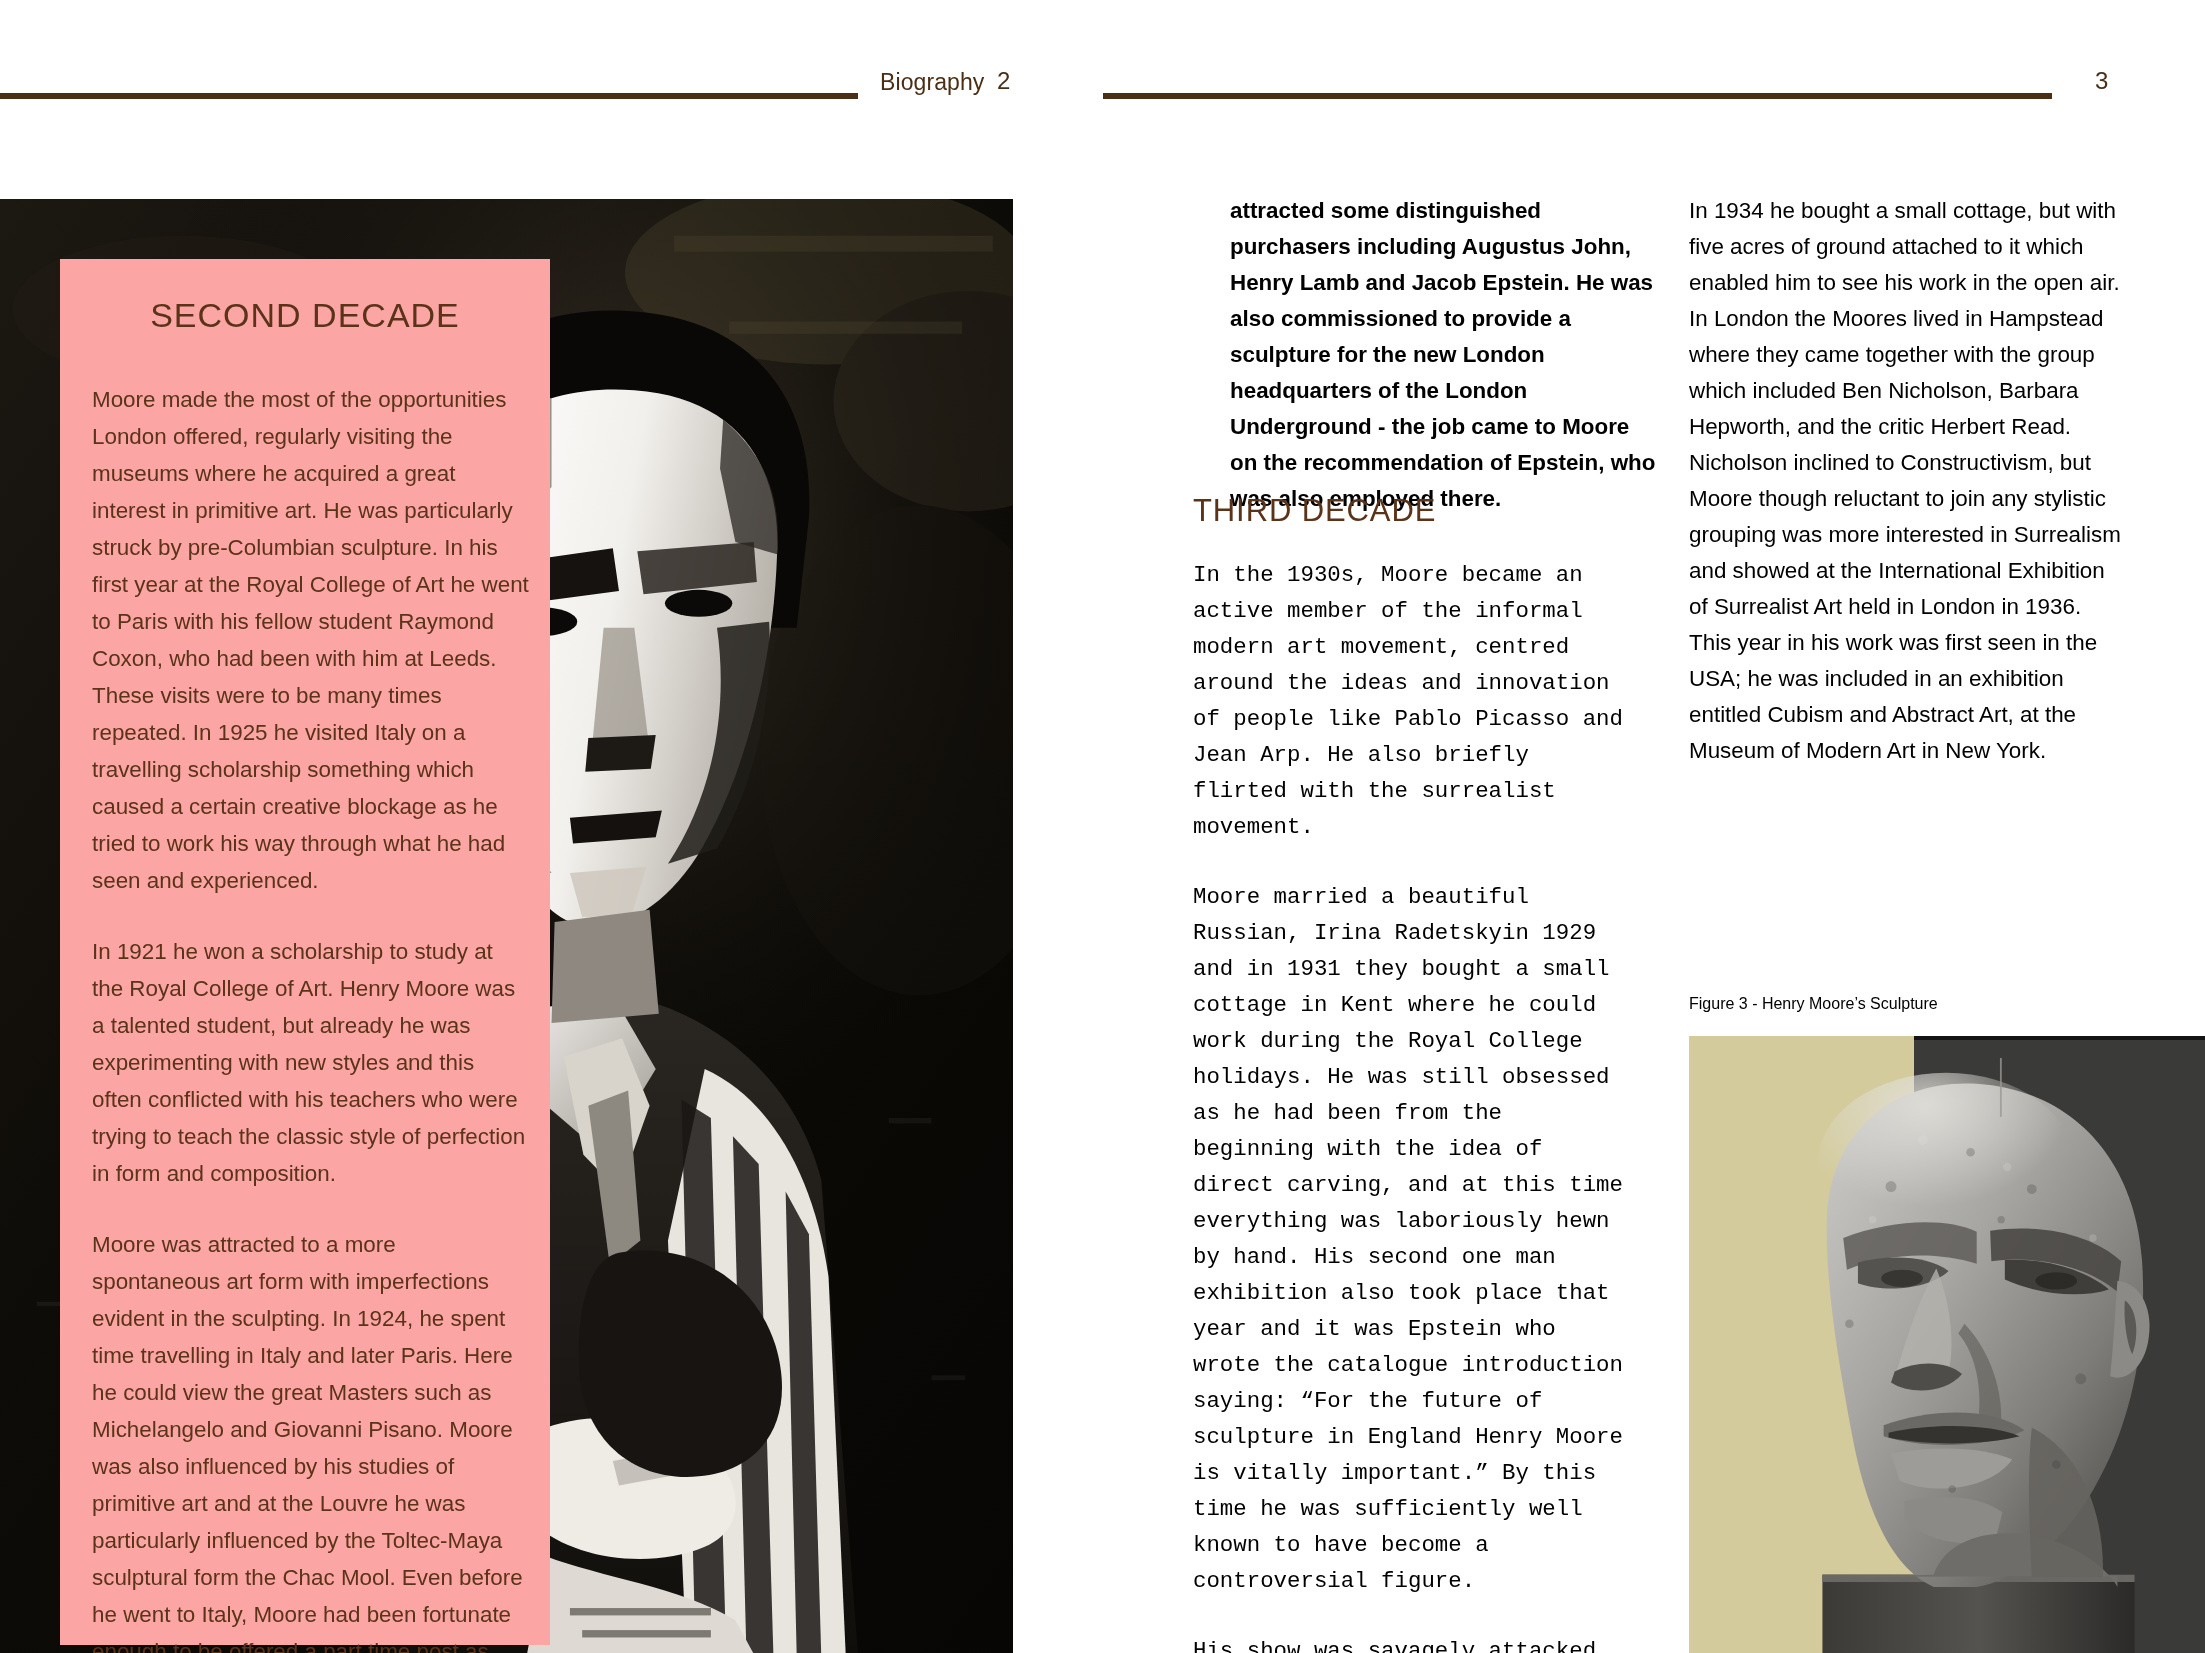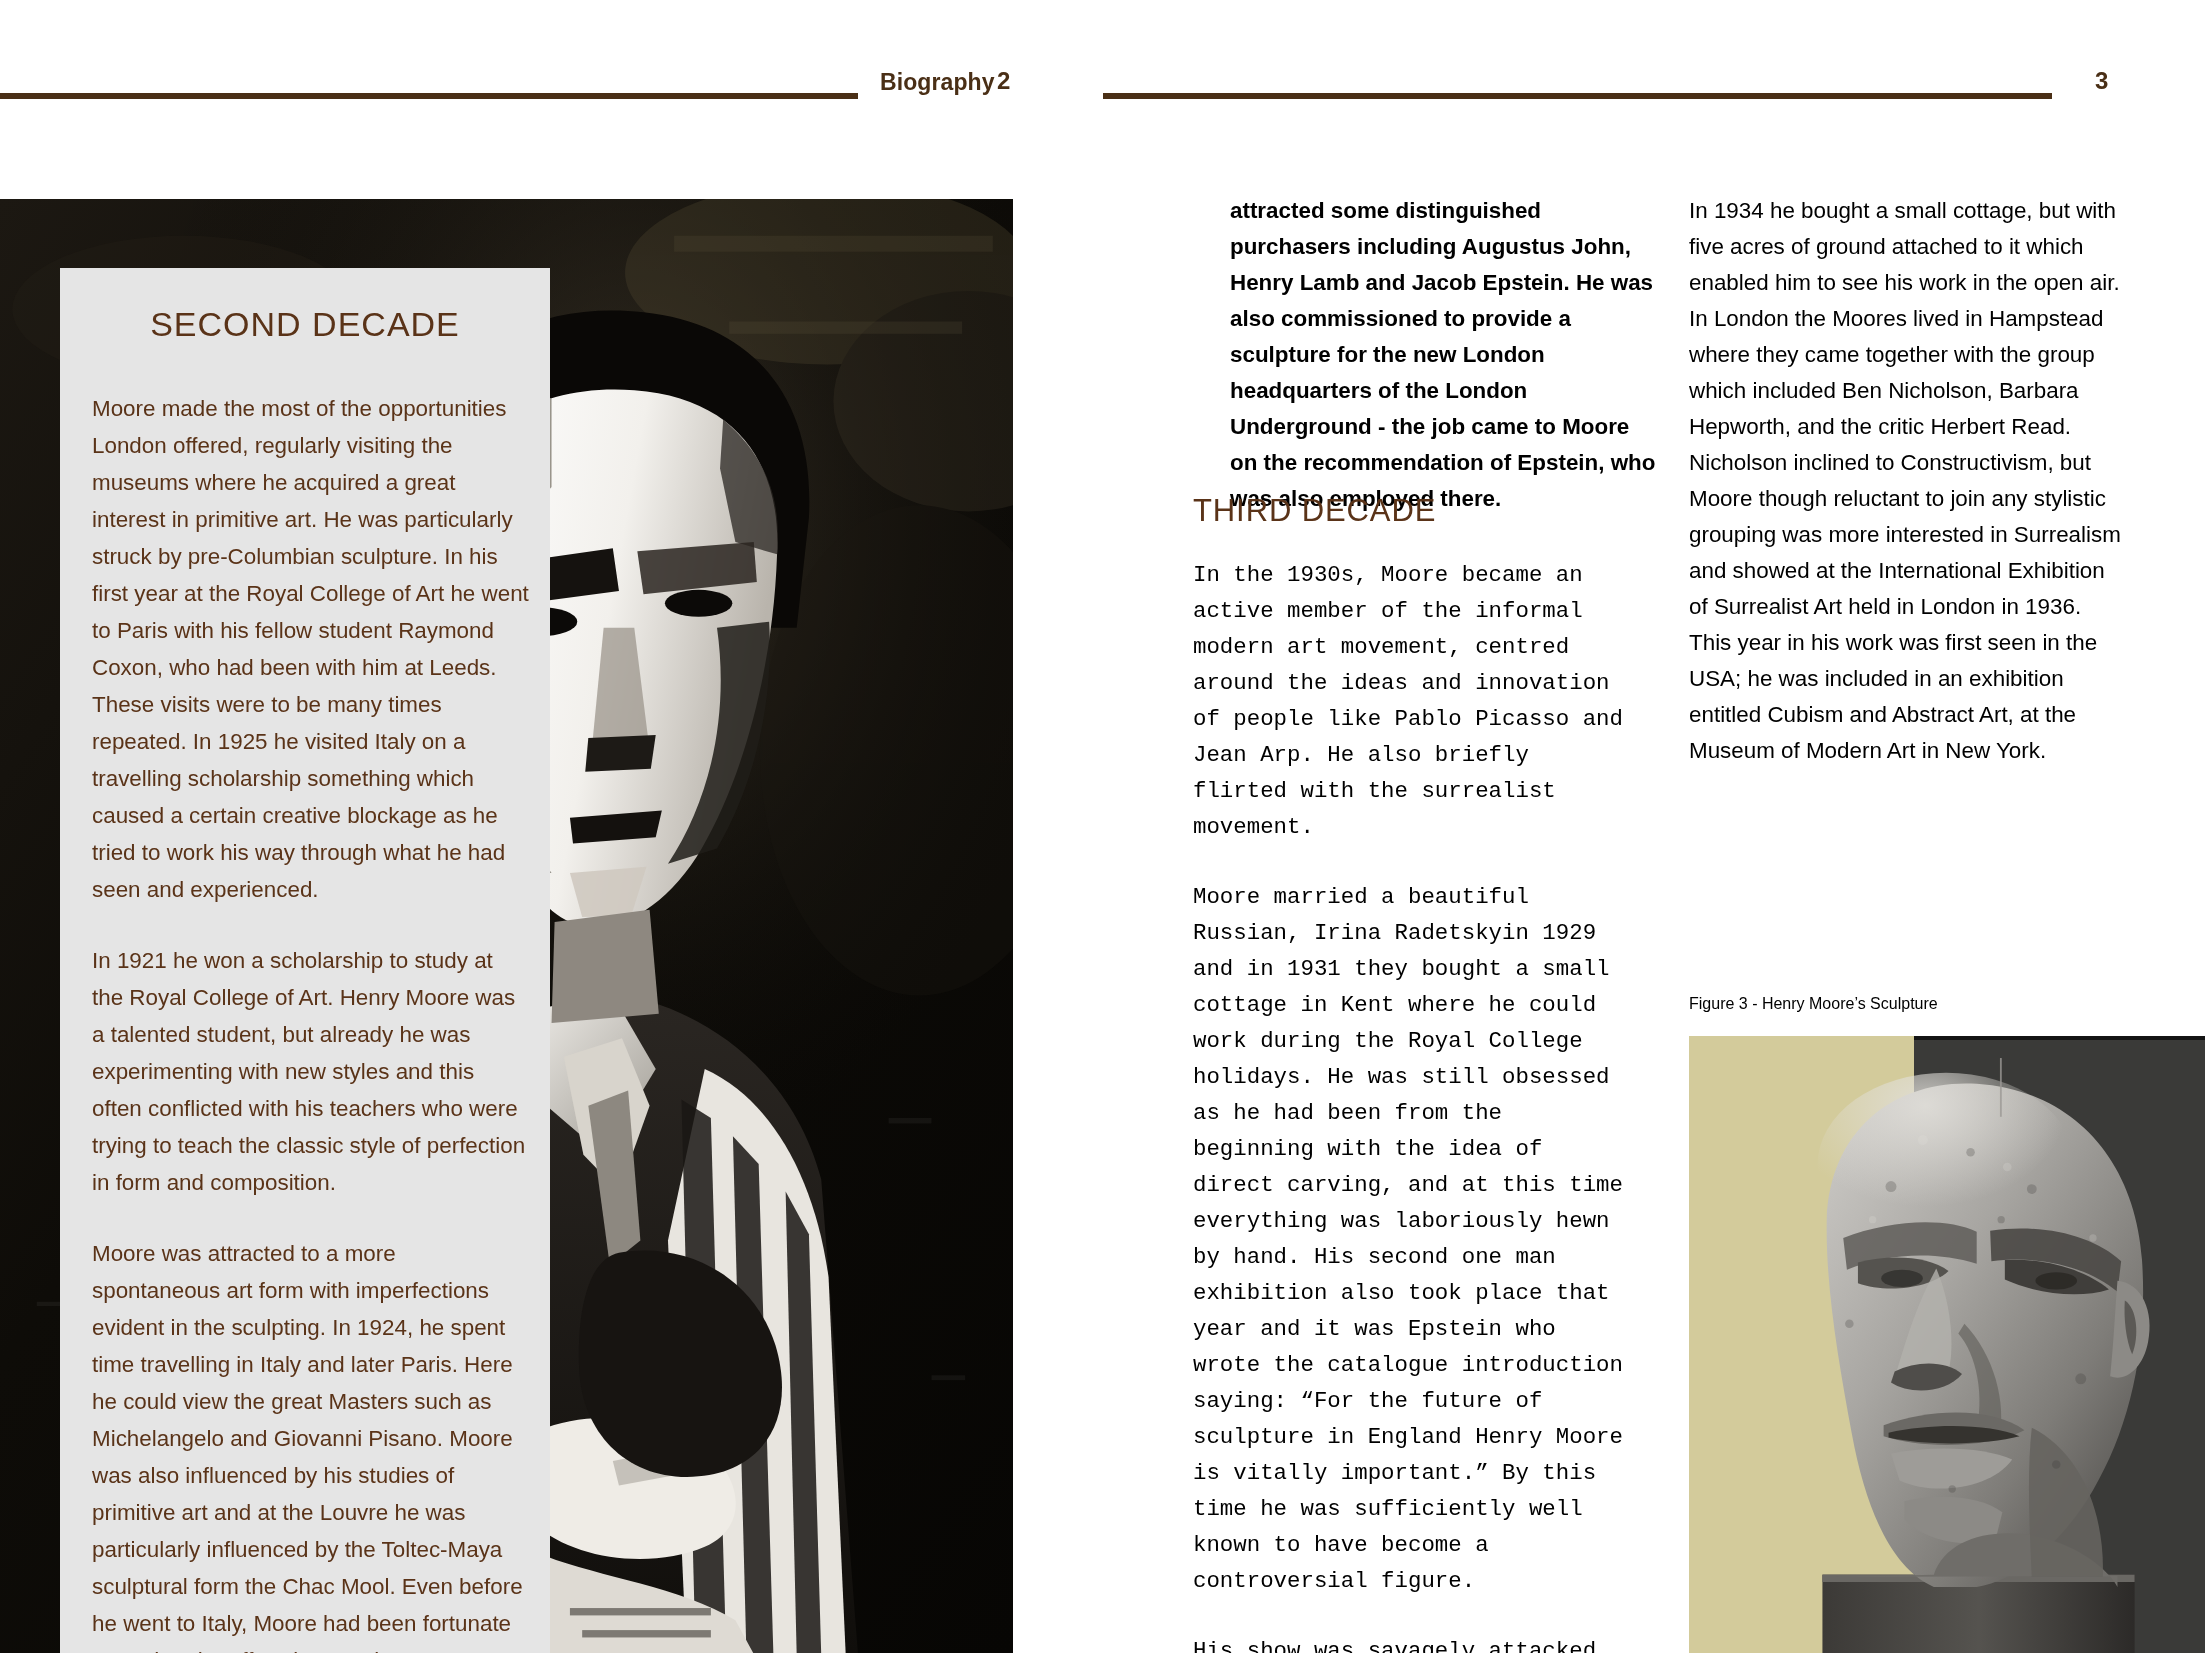--- a/index.html
+++ b/index.html
@@ -6,21 +6,21 @@
   body{
     width:2205px;height:1654px;
     background:#ffffff;
     font-family:"Liberation Sans", sans-serif;
     overflow:hidden;
     position:relative;
   }
 
   
   .header{
-    position:absolute;left:0;top:0;width:1877px;height:104px;font-weight:bold;
+    position:absolute;left:0;top:0;width:1877px;height:104px;
   }
   .rule-left{
     position:absolute;left:0px;top:93px;width:858px;height:5.5px;
     background:#4a2f16;
   }
   .rule-right{
     position:absolute;left:1103px;top:93px;width:949px;height:5.5px;
     background:#4a2f16;
   }
   .hdr-label{
@@ -38,22 +38,22 @@
 
   
   .photo-wrap{
     position:absolute;left:0px;top:199px;width:1013px;height:1455px;
     overflow:hidden;background:#0d0a07;
   }
   .photo-canvas{position:absolute;left:0;top:0;width:1013px;height:1455px;}
 
   
   .side-panel{
-    position:absolute;left:60px;top:268px;width:490px;height:1386px;
-    background:#e5e5e5;
+    position:absolute;left:60px;top:259px;width:490px;height:1386px;
+    background:#fca5a5;
   }
   .side-heading{
     position:absolute;left:0;top:37px;width:490px;
     text-align:center;
     font-size:34px;color:#5a3318;letter-spacing:1px;
     font-weight:400;
   }
   .side-body{
     position:absolute;left:32px;top:107px;width:438px;
     color:#5a3318;font-size:22.4px;line-height:37px;

